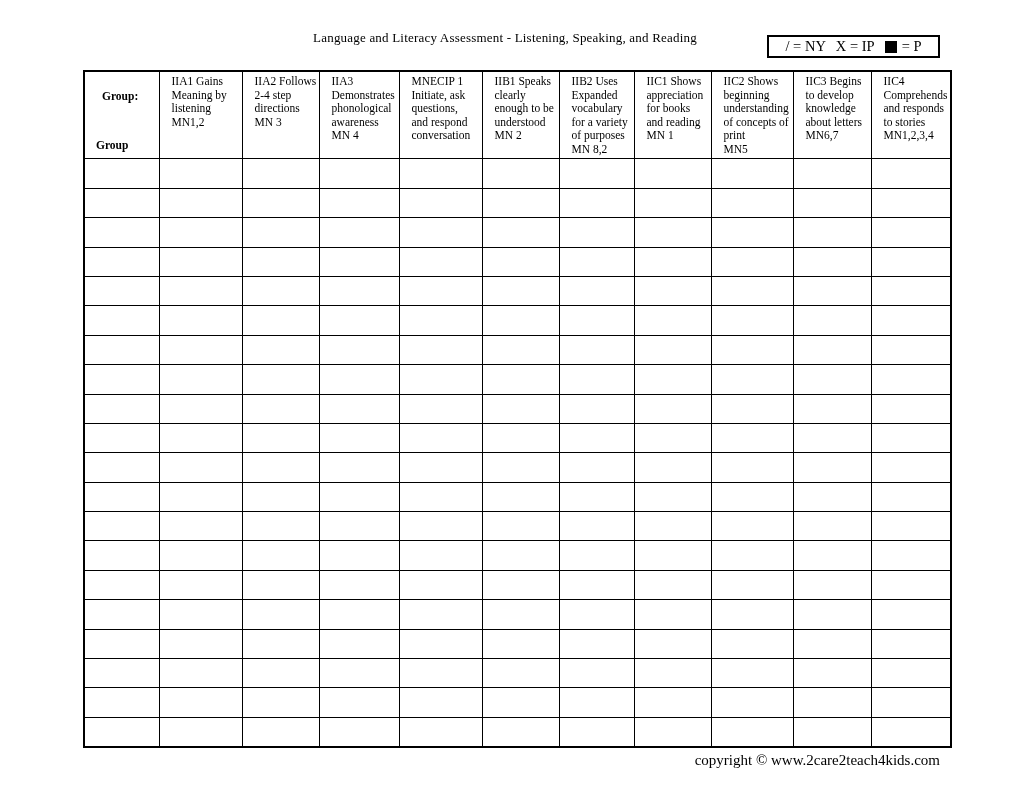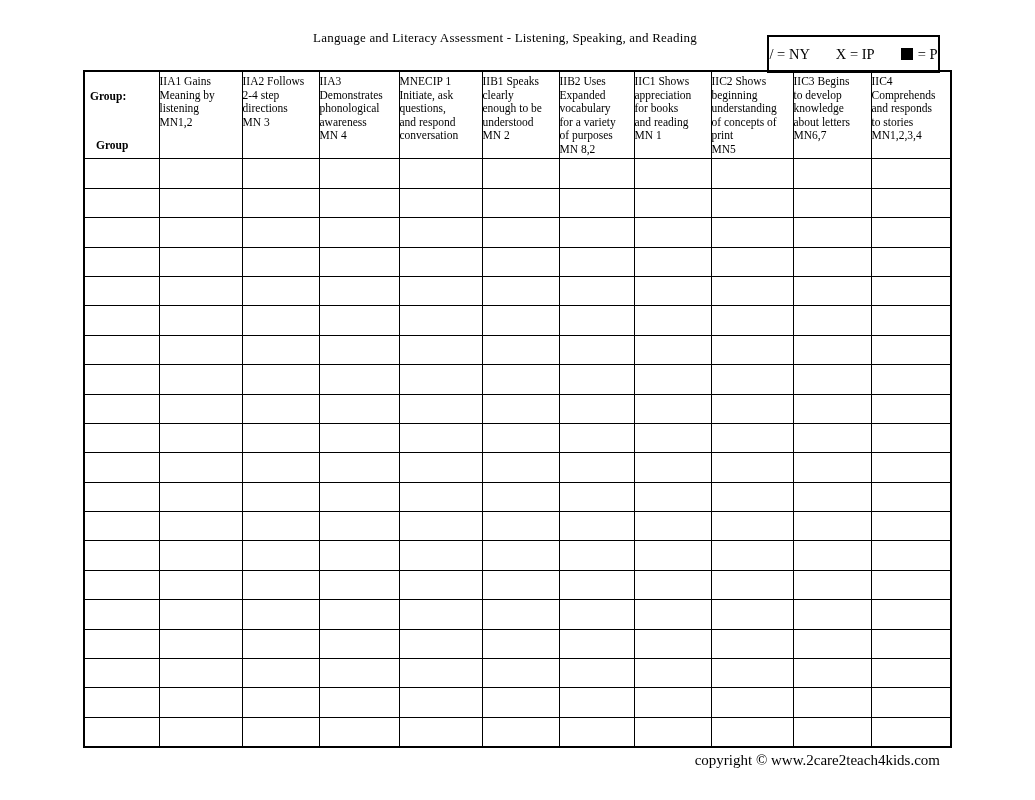--- a/index.html
+++ b/index.html
@@ -22,26 +22,26 @@
     text-align: center;
     font-size: 13px;
     font-weight: normal;
     letter-spacing: 0.2px;
   }
   .legend-box {
     position: absolute;
     left: 767px;
     top: 35px;
     width: 173px;
-    height: 38px;
+    height: 23px;
     border: 2px solid #000000;
     display: flex;
     align-items: center;
     justify-content: center;
-    gap: 26px;
+    gap: 10px;
     font-size: 14.5px;
     background: #ffffff;
   }
   .legend-item { white-space: nowrap; display: inline-flex; align-items: center; }
   .sq {
     display: inline-block;
     width: 12px;
     height: 12px;
     background: #000000;
     margin-right: 5px;
@@ -61,21 +61,21 @@
     border: 1px solid #000000;
     padding: 0;
   }
   table.assessment thead th {
     height: 83px;
     vertical-align: top;
     text-align: left;
     font-weight: normal;
     font-size: 11.5px;
     line-height: 1.18;
-    padding: 3px 2px 2px 0;
+    padding: 3px 2px 2px 12px;
     white-space: pre-line;
     overflow: hidden;
   }
   th.name-col {
     position: relative;
     font-size: 12.5px;
   }
   .group-label {
     font-weight: bold;
     padding: 1px 0 0 5px;

